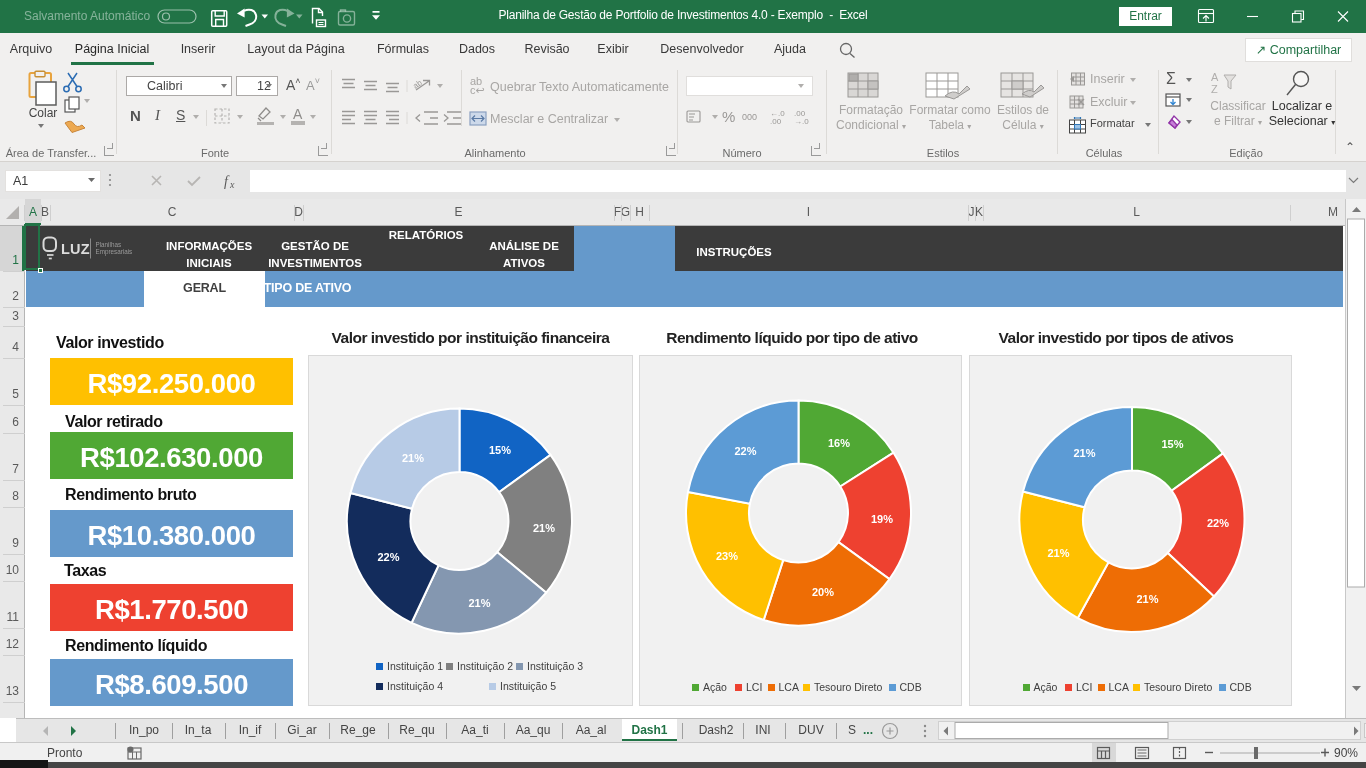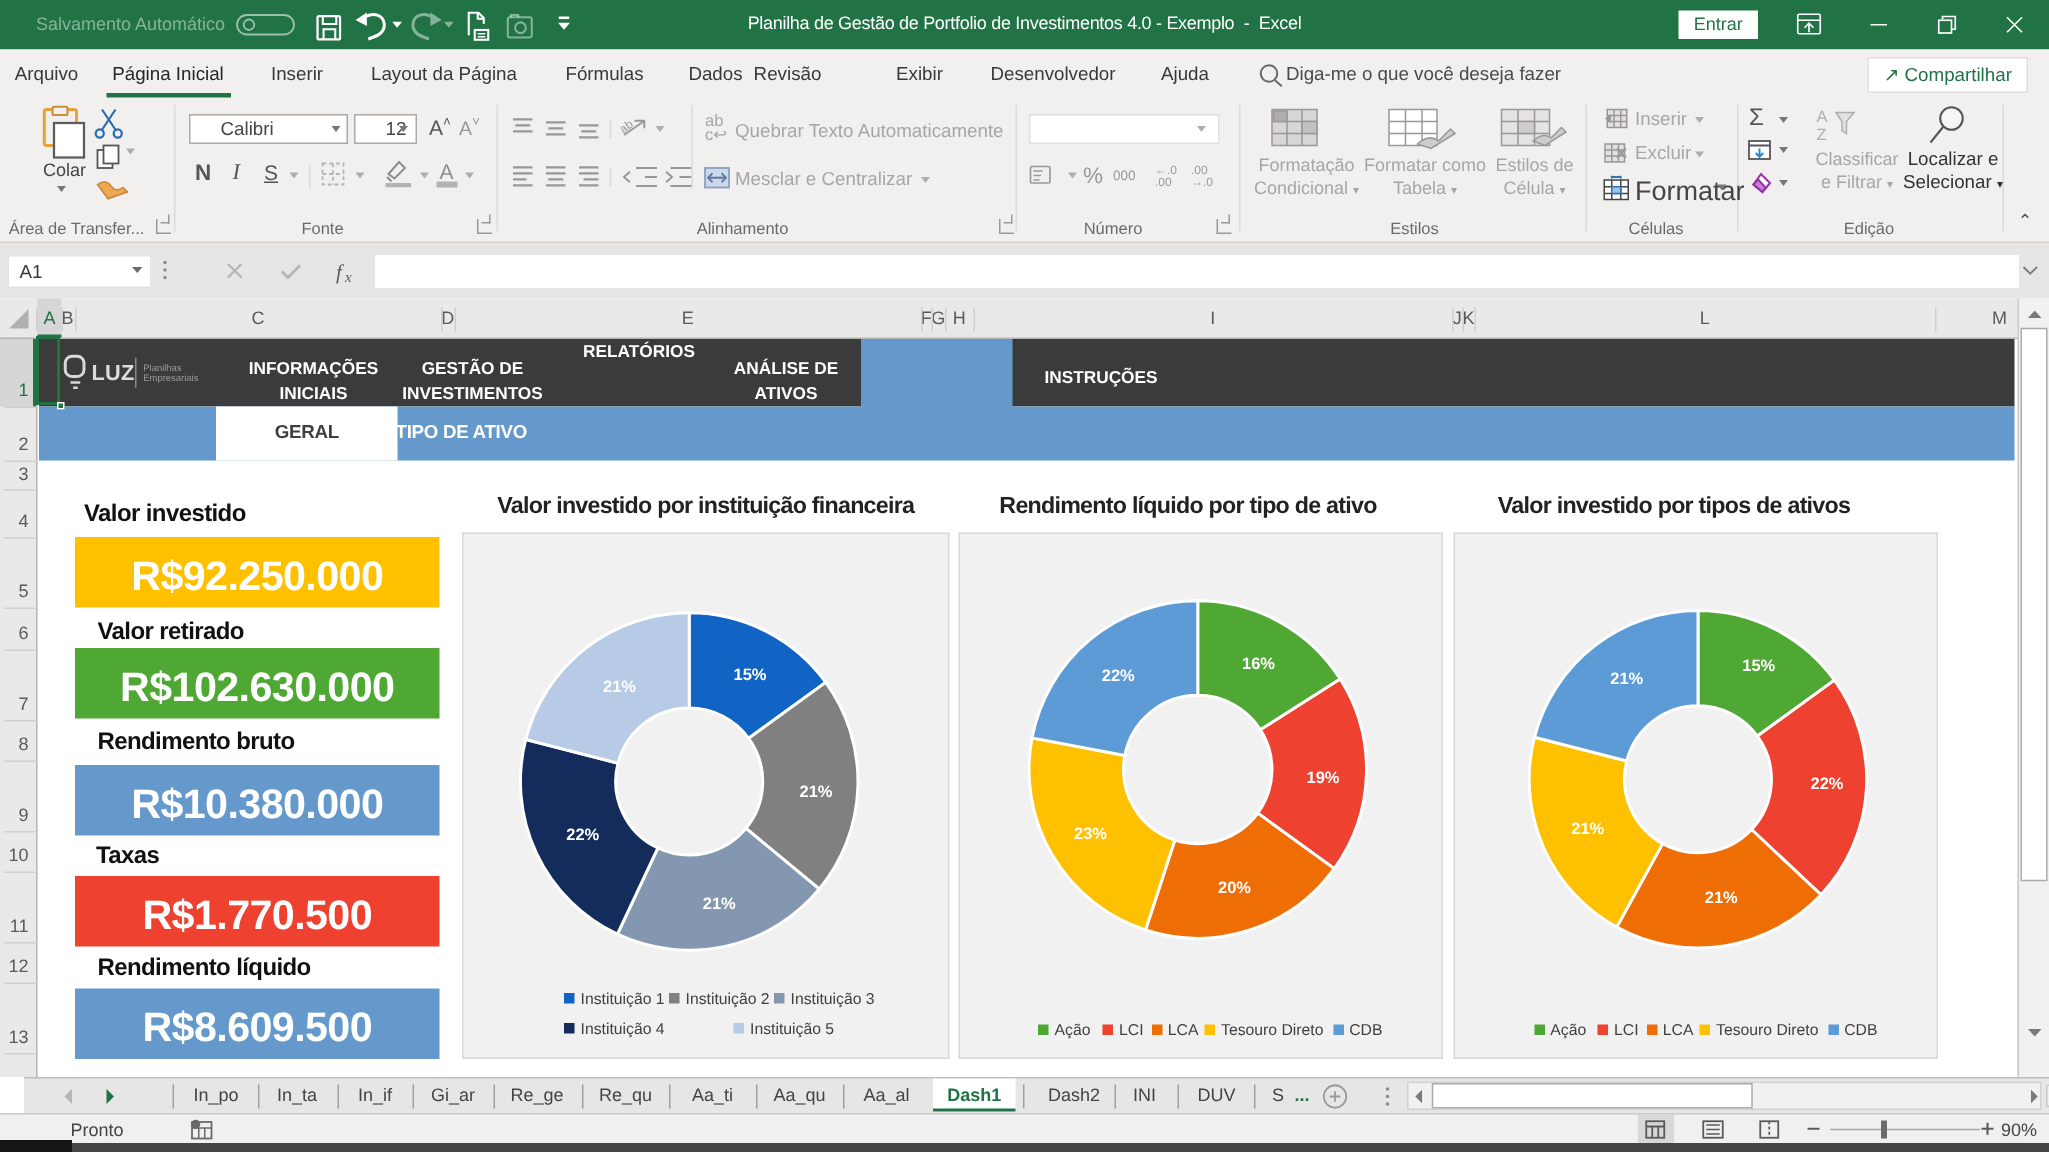--- a/index.html
+++ b/index.html
@@ -115,25 +115,24 @@
 </svg>
 <div class="abs" id="entrar">Entrar</div>
 
 <div class="abs" id="tabrow">
   <span class="rtab" style="left:31px;">Arquivo</span>
   <span class="rtab" style="left:112px;color:#262626;">Página Inicial</span>
   <span class="rtab" style="left:198px;">Inserir</span>
   <span class="rtab" style="left:296px;">Layout da Página</span>
   <span class="rtab" style="left:403px;">Fórmulas</span>
   <span class="rtab" style="left:477px;">Dados</span>
-  <span class="rtab" style="left:525px;text-align:center;">Revisão</span>
+  <span class="rtab" style="left:547px;text-align:center;">Revisão</span>
   <span class="rtab" style="left:613px;">Exibir</span>
   <span class="rtab" style="left:702px;">Desenvolvedor</span>
   <span class="rtab" style="left:790px;">Ajuda</span>
-  <span class="rtab" style="left:949px;color:#4a4a4a;">Diga-me o que você deseja fazer</span>
   <svg width="30" height="33" style="position:absolute;left:833px;top:0;">
       <circle cx="13" cy="16" r="5.5" fill="none" stroke="#666" stroke-width="1.3"></circle>
       <path d="M17 20.5l4.5 4" stroke="#666" stroke-width="1.3"></path>
     </svg>
 </div>
 <div class="abs" id="ptab-under"></div>
 <div class="abs" id="comp-btn">↗ Compartilhar</div>
 
 <div class="abs" id="ribbon">
 
@@ -296,21 +295,21 @@
   <div class="abs dis" style="left:1090px;top:29px;font-size:12.5px;">Excluir</div>
   <div class="dd dis2" style="left:1130px;top:35px;"></div>
   <svg class="ic" style="left:1068px;top:51px;" width="19" height="17" viewBox="0 0 19 17">
       <g stroke="#444" fill="#fff">
         <rect x="1.5" y="3" width="16" height="13"></rect>
         <path d="M1.5 7.5h16 M1.5 12h16 M6.5 3v13 M12.5 3v13" fill="none"></path>
       </g>
       <rect x="6.5" y="7.5" width="6" height="4.5" fill="#9dc3e6" stroke="#2e75b6"></rect>
       <path d="M6.5 1h6 M6.5 0v2 M12.5 0v2" stroke="#2e75b6" stroke-width="1.2"></path>
     </svg>
-  <div class="abs en" style="left:1090px;top:51px;font-size:18px;">Formatar</div>
+  <div class="abs en" style="left:1090px;top:51px;font-size:11px;">Formatar</div>
   <div class="dd" style="left:1145px;top:57px;"></div>
 
   <div class="abs en" style="left:1166px;top:4px;font-size:16px;color:#555;">Σ</div>
   <div class="dd" style="left:1186px;top:12px;"></div>
   <svg class="ic" style="left:1165px;top:27px;" width="16" height="14">
       <rect x="1" y="1" width="14" height="12" fill="#fff" stroke="#555" stroke-width="1.2"></rect>
       <path d="M1 4h14" stroke="#555" stroke-width="1.2"></path>
       <path d="M8 6v5 M5.5 9l2.5 2.5L10.5 9" stroke="#2e83d0" stroke-width="1.3" fill="none"></path>
     </svg>
   <div class="dd" style="left:1186px;top:32px;"></div>

